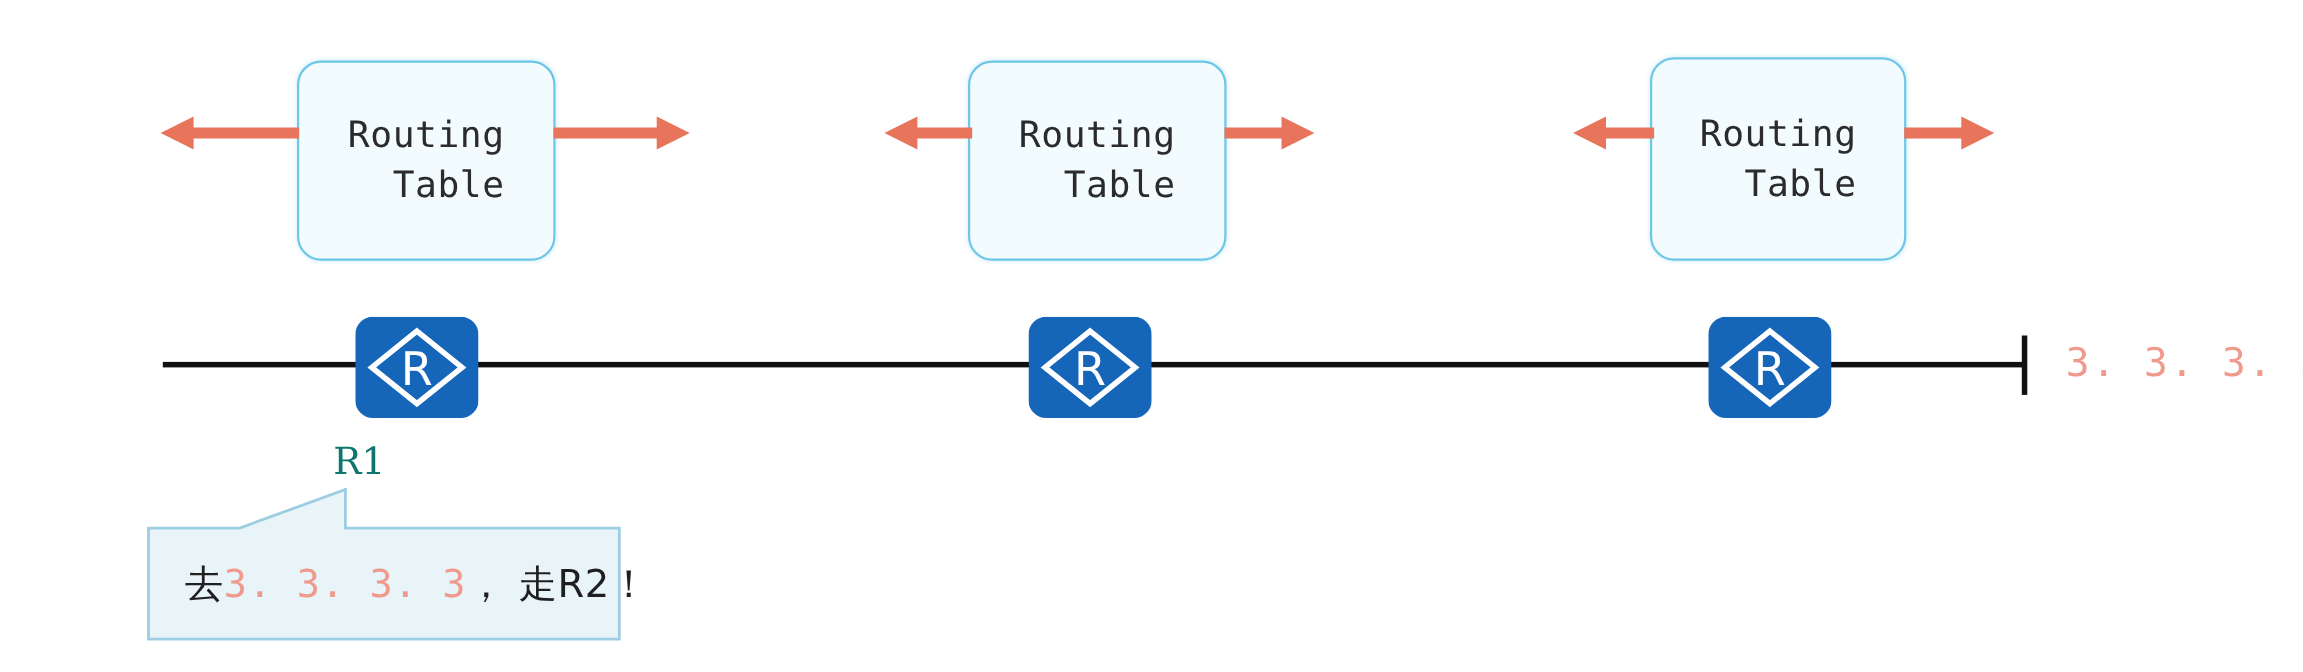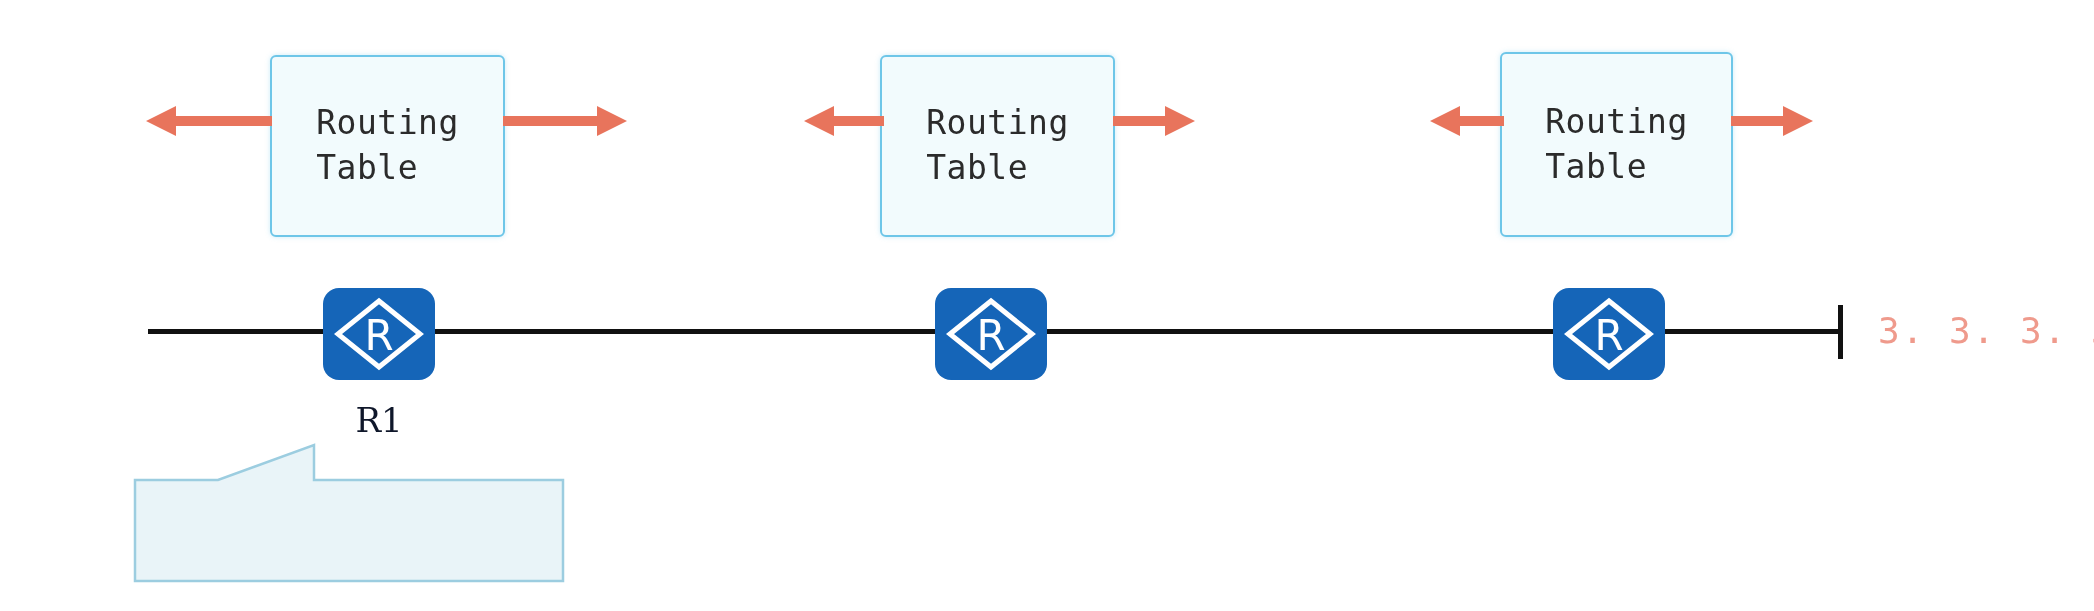--- a/index.html
+++ b/index.html
@@ -18,25 +18,25 @@
     background: #ffffff;
     overflow: hidden;
   }
 
   
   .rt-box {
     position: absolute;
     box-sizing: border-box;
     background: #f2fbfd;
     border: 2.5px solid #6ec6e8;
-    border-radius: 6px;
+    border-radius: 22px;
     display: flex;
     align-items: center;
     justify-content: center;
-    text-align: left;
+    text-align: right;
     color: #2b2b2b;
     font-family: "DejaVu Sans Mono", "Liberation Mono", monospace;
     font-size: 33px;
     line-height: 1.35;
     letter-spacing: 0.5px;
     white-space: pre-line;
     box-shadow: 0 0 5px rgba(110,198,232,0.35);
   }
 
   
@@ -64,22 +64,22 @@
     width: 112px;
     height: 92px;
   }
   .router svg { display: block; }
 
   
   .router-label {
     position: absolute;
     font-family: "DejaVu Serif", "Liberation Serif", serif;
     font-size: 34px;
-    color: #0f172a;
-    text-align: center;
+    color: #0f766e;
+    text-align: left;
     white-space: nowrap;
   }
 
   
   .ip-label {
     position: absolute;
     font-family: "DejaVu Sans Mono", "Liberation Mono", monospace;
     font-size: 36px;
     color: #ef9a8c;
     letter-spacing: 2px;
@@ -190,14 +190,17 @@
     <svg width="434" height="142" viewBox="0 0 434 142">
       <path d="M 3 38
                L 86 38
                L 182 3
                L 182 38
                L 431 38
                L 431 139
                L 3 139 Z" fill="#e9f4f8" stroke="#9ccde0" stroke-width="2.5" stroke-linejoin="miter"></path>
     </svg>
   </div>
+  <div class="callout-text" style="left:168px; top:508px;">
+    <span>去</span><span class="ip">3. 3. 3. 3</span><span>， 走R2！</span>
+  </div>
 
 </div>
 
 </body></html>

